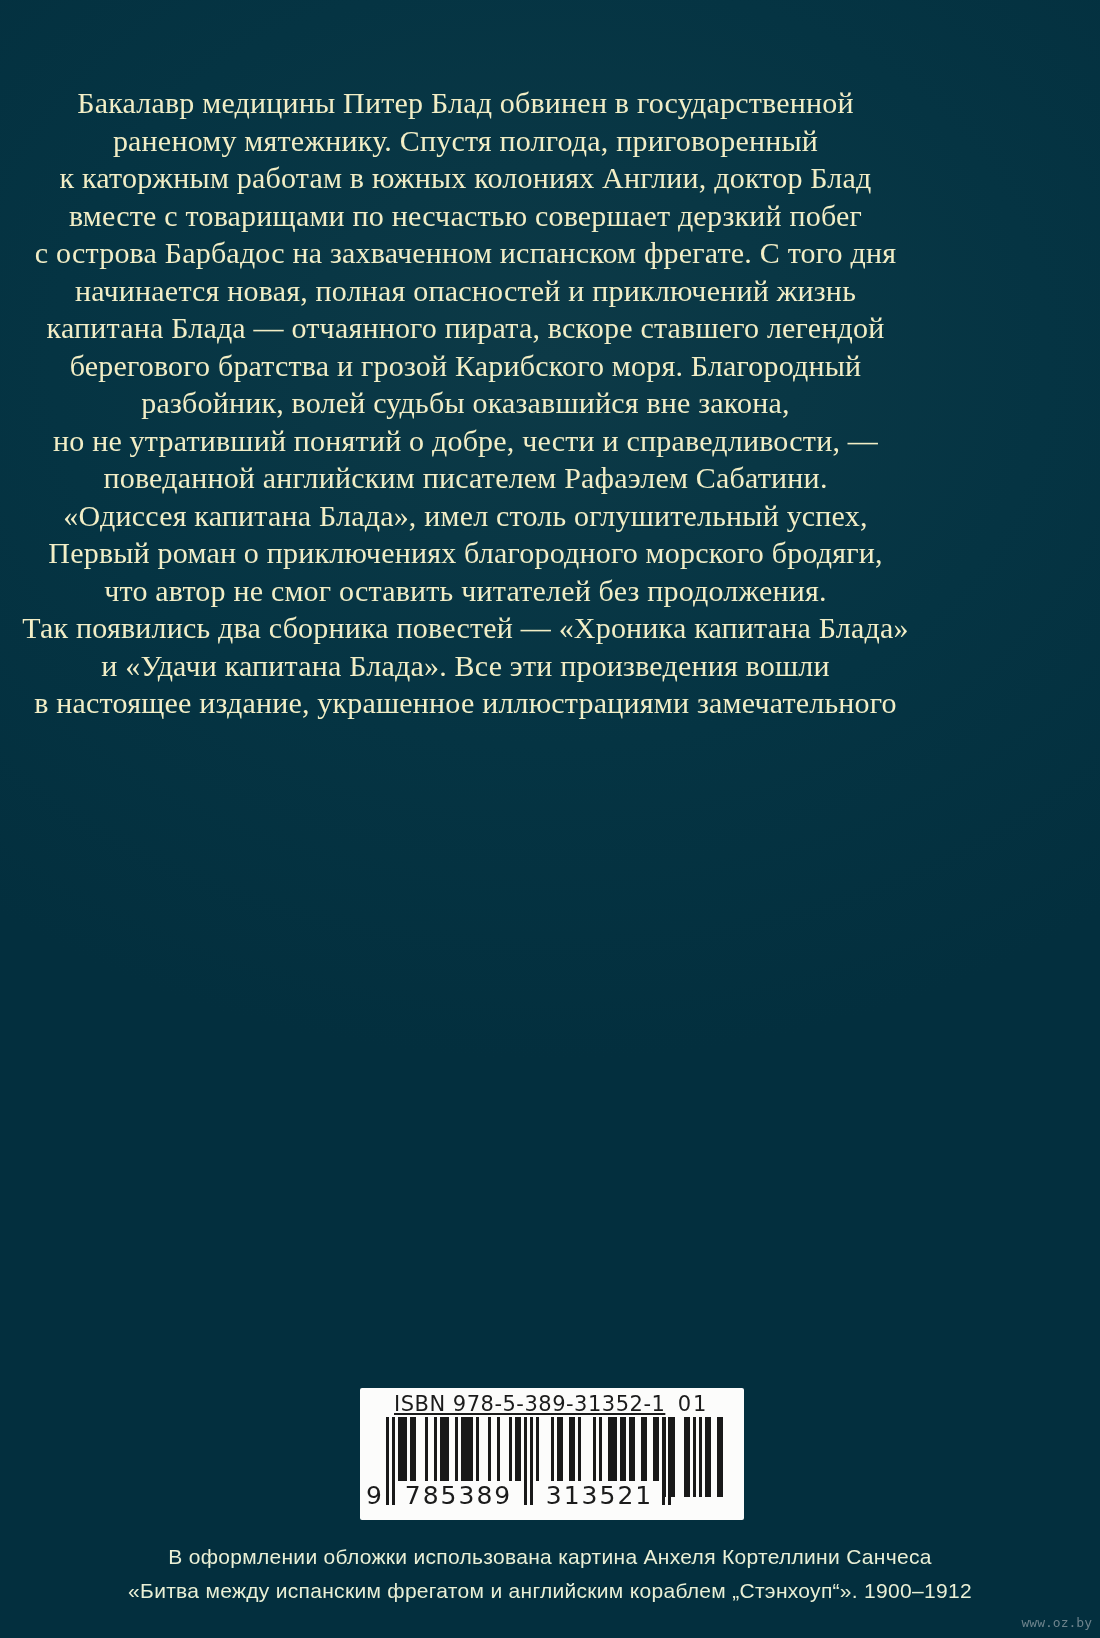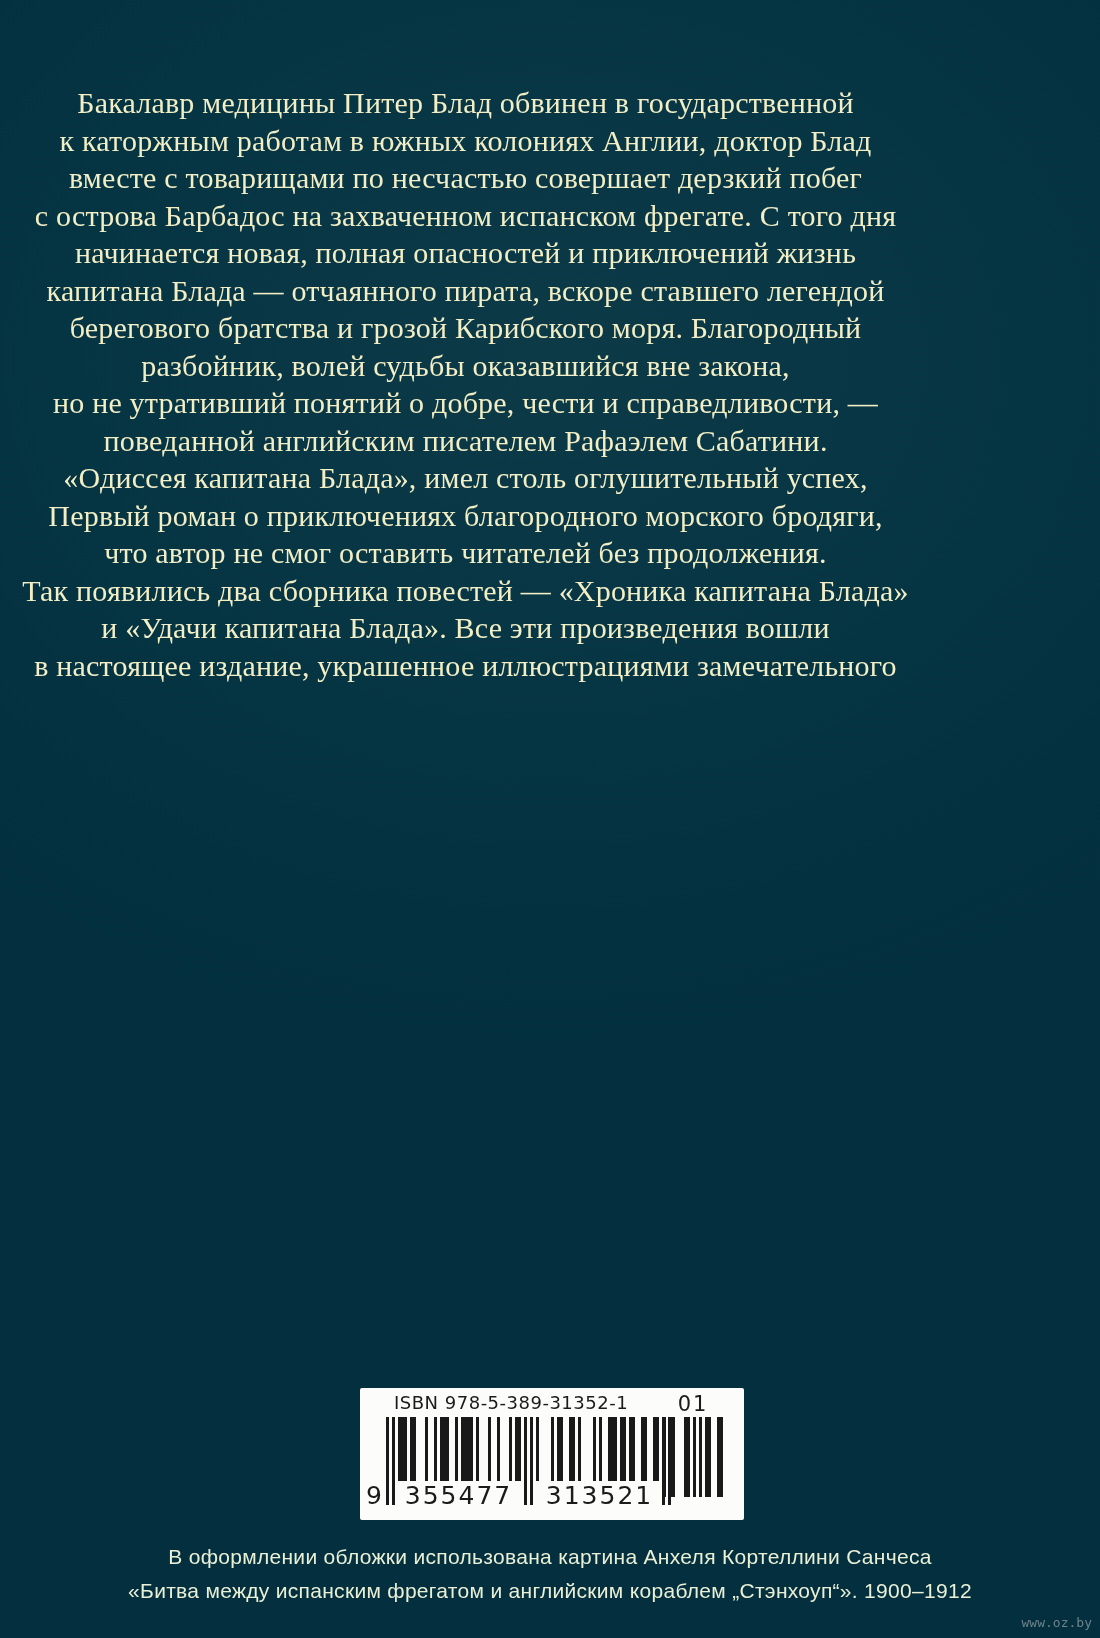--- a/index.html
+++ b/index.html
@@ -36,23 +36,24 @@
     height: 132px;
     background: #fcfcfb;
     border-radius: 2px;
     font-family: "DejaVu Sans", sans-serif;
     color: #1b1b1b;
   }
   .isbn-text {
     position: absolute;
     top: 4px;
     left: 34px;
-    font-size: 18px;
+    font-size: 21px;
     letter-spacing: 0.5px;
     white-space: nowrap;
+    text-decoration: underline;
   }
   .addon-text {
     position: absolute;
     top: 4px;
     left: 295px;
     width: 76px;
     text-align: center;
     font-size: 21px;
     letter-spacing: 2px;
   }
@@ -125,20 +126,21 @@
     color: #6d838c;
     font-family: "DejaVu Sans Mono", monospace;
     font-size: 13px;
   }
 </style>
 </head>
 <body>
 
 <div class="annotation">
     <div class="line">Бакалавр медицины Питер Блад обвинен в государственной</div>
+    <div class="line">раненому мятежнику. Спустя полгода, приговоренный</div>
     <div class="line">к каторжным работам в южных колониях Англии, доктор Блад</div>
     <div class="line">вместе с товарищами по несчастью совершает дерзкий побег</div>
     <div class="line">с острова Барбадос на захваченном испанском фрегате. С того дня</div>
     <div class="line">начинается новая, полная опасностей и приключений жизнь</div>
     <div class="line">капитана Блада — отчаянного пирата, вскоре ставшего легендой</div>
     <div class="line">берегового братства и грозой Карибского моря. Благородный</div>
     <div class="line">разбойник, волей судьбы оказавшийся вне закона,</div>
     <div class="line">но не утративший понятий о добре, чести и справедливости, —</div>
     <div class="line">поведанной английским писателем Рафаэлем Сабатини.</div>
     <div class="line">«Одиссея капитана Блада», имел столь оглушительный успех,</div>
@@ -148,21 +150,21 @@
     <div class="line">и «Удачи капитана Блада». Все эти произведения вошли</div>
     <div class="line">в настоящее издание, украшенное иллюстрациями замечательного</div>
   </div>
 
 <div class="barcode-panel">
   <div class="isbn-text">ISBN 978-5-389-31352-1</div>
   <div class="addon-text">01</div>
   <div class="ean13"><span class="module bar" style="height: 88px;"></span><span class="module" style="height: 88px;"></span><span class="module bar" style="height: 88px;"></span><span class="module" style="height: 64px;"></span><span class="module bar" style="height: 64px;"></span><span class="module bar" style="height: 64px;"></span><span class="module bar" style="height: 64px;"></span><span class="module" style="height: 64px;"></span><span class="module bar" style="height: 64px;"></span><span class="module bar" style="height: 64px;"></span><span class="module" style="height: 64px;"></span><span class="module" style="height: 64px;"></span><span class="module" style="height: 64px;"></span><span class="module bar" style="height: 64px;"></span><span class="module" style="height: 64px;"></span><span class="module" style="height: 64px;"></span><span class="module bar" style="height: 64px;"></span><span class="module" style="height: 64px;"></span><span class="module bar" style="height: 64px;"></span><span class="module bar" style="height: 64px;"></span><span class="module bar" style="height: 64px;"></span><span class="module" style="height: 64px;"></span><span class="module" style="height: 64px;"></span><span class="module bar" style="height: 64px;"></span><span class="module" style="height: 64px;"></span><span class="module bar" style="height: 64px;"></span><span class="module bar" style="height: 64px;"></span><span class="module bar" style="height: 64px;"></span><span class="module bar" style="height: 64px;"></span><span class="module" style="height: 64px;"></span><span class="module bar" style="height: 64px;"></span><span class="module" style="height: 64px;"></span><span class="module" style="height: 64px;"></span><span class="module" style="height: 64px;"></span><span class="module bar" style="height: 64px;"></span><span class="module" style="height: 64px;"></span><span class="module" style="height: 64px;"></span><span class="module bar" style="height: 64px;"></span><span class="module" style="height: 64px;"></span><span class="module" style="height: 64px;"></span><span class="module" style="height: 64px;"></span><span class="module bar" style="height: 64px;"></span><span class="module" style="height: 64px;"></span><span class="module bar" style="height: 64px;"></span><span class="module bar" style="height: 64px;"></span><span class="module" style="height: 88px;"></span><span class="module bar" style="height: 88px;"></span><span class="module" style="height: 88px;"></span><span class="module bar" style="height: 88px;"></span><span class="module" style="height: 88px;"></span><span class="module bar" style="height: 64px;"></span><span class="module" style="height: 64px;"></span><span class="module" style="height: 64px;"></span><span class="module" style="height: 64px;"></span><span class="module" style="height: 64px;"></span><span class="module bar" style="height: 64px;"></span><span class="module" style="height: 64px;"></span><span class="module bar" style="height: 64px;"></span><span class="module bar" style="height: 64px;"></span><span class="module" style="height: 64px;"></span><span class="module" style="height: 64px;"></span><span class="module bar" style="height: 64px;"></span><span class="module bar" style="height: 64px;"></span><span class="module" style="height: 64px;"></span><span class="module bar" style="height: 64px;"></span><span class="module" style="height: 64px;"></span><span class="module" style="height: 64px;"></span><span class="module" style="height: 64px;"></span><span class="module" style="height: 64px;"></span><span class="module bar" style="height: 64px;"></span><span class="module" style="height: 64px;"></span><span class="module bar" style="height: 64px;"></span><span class="module" style="height: 64px;"></span><span class="module" style="height: 64px;"></span><span class="module bar" style="height: 64px;"></span><span class="module bar" style="height: 64px;"></span><span class="module bar" style="height: 64px;"></span><span class="module" style="height: 64px;"></span><span class="module bar" style="height: 64px;"></span><span class="module bar" style="height: 64px;"></span><span class="module" style="height: 64px;"></span><span class="module bar" style="height: 64px;"></span><span class="module bar" style="height: 64px;"></span><span class="module" style="height: 64px;"></span><span class="module" style="height: 64px;"></span><span class="module bar" style="height: 64px;"></span><span class="module bar" style="height: 64px;"></span><span class="module" style="height: 64px;"></span><span class="module" style="height: 64px;"></span><span class="module bar" style="height: 64px;"></span><span class="module bar" style="height: 64px;"></span><span class="module" style="height: 64px;"></span><span class="module bar" style="height: 88px;"></span><span class="module" style="height: 88px;"></span><span class="module bar" style="height: 88px;"></span></div>
   <div class="ean2"><span class="module bar" style="height: 80px;"></span><span class="module" style="height: 80px;"></span><span class="module bar" style="height: 80px;"></span><span class="module bar" style="height: 80px;"></span><span class="module" style="height: 80px;"></span><span class="module" style="height: 80px;"></span><span class="module" style="height: 80px;"></span><span class="module bar" style="height: 80px;"></span><span class="module bar" style="height: 80px;"></span><span class="module" style="height: 80px;"></span><span class="module bar" style="height: 80px;"></span><span class="module" style="height: 80px;"></span><span class="module bar" style="height: 80px;"></span><span class="module" style="height: 80px;"></span><span class="module bar" style="height: 80px;"></span><span class="module bar" style="height: 80px;"></span><span class="module" style="height: 80px;"></span><span class="module" style="height: 80px;"></span><span class="module bar" style="height: 80px;"></span><span class="module bar" style="height: 80px;"></span></div>
   <div class="digit-lead">9</div>
-  <div class="digit-group1">355477</div>
+  <div class="digit-group1">785389</div>
   <div class="digit-group2">313521</div>
 </div>
 
 <div class="credit">
     <div class="line">В оформлении обложки использована картина Анхеля Кортеллини Санчеса</div>
     <div class="line">«Битва между испанским фрегатом и английским кораблем „Стэнхоуп“». 1900–1912</div>
   </div>
 
 <div class="watermark">www.oz.by</div>
 

